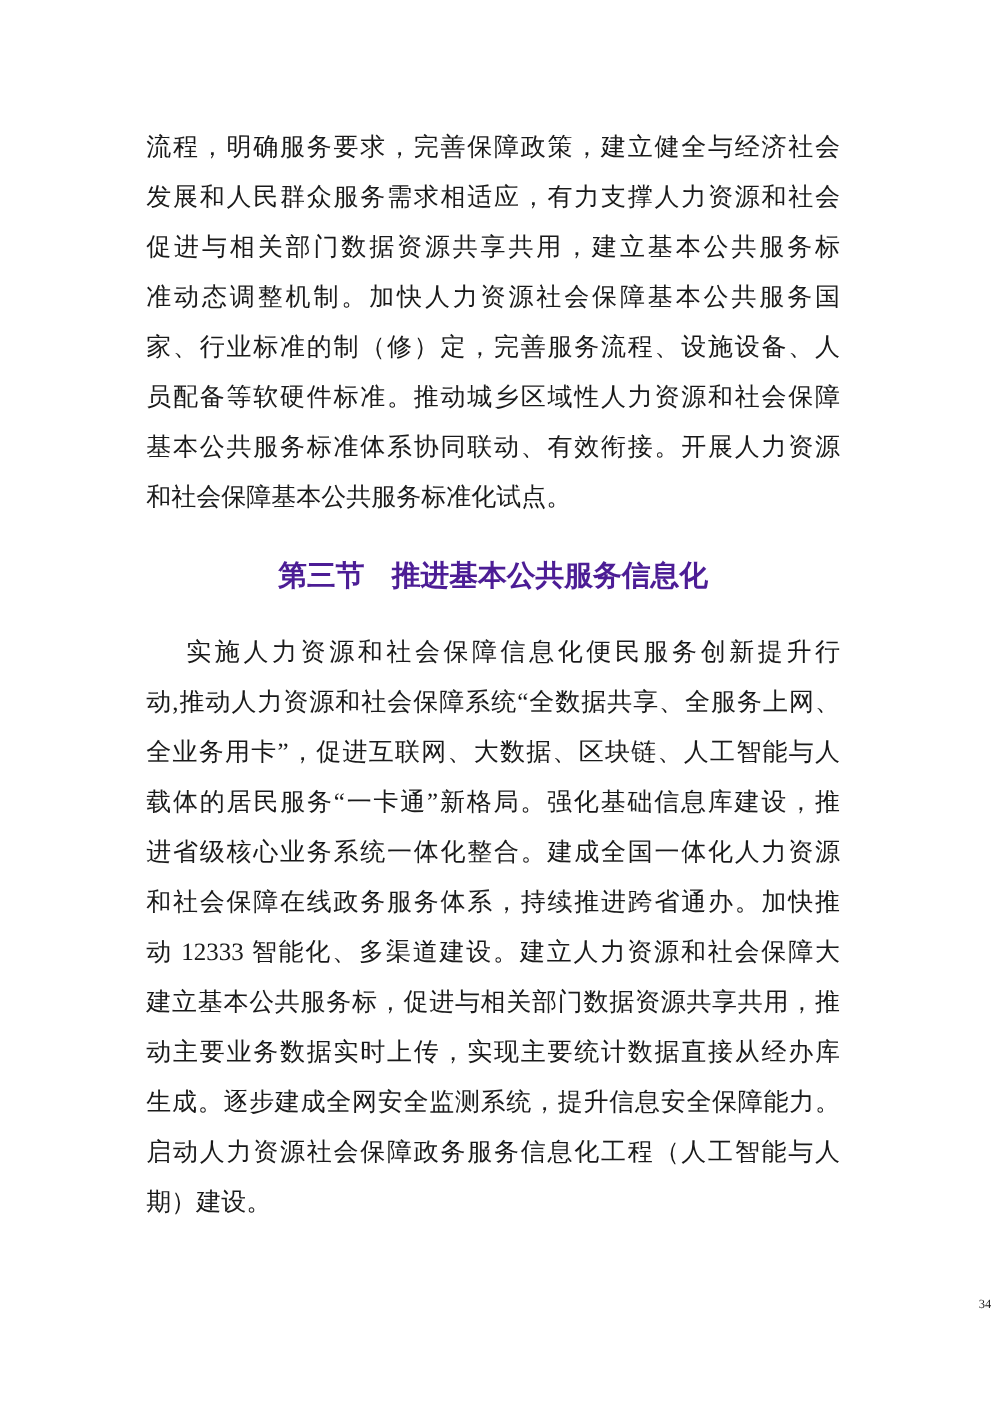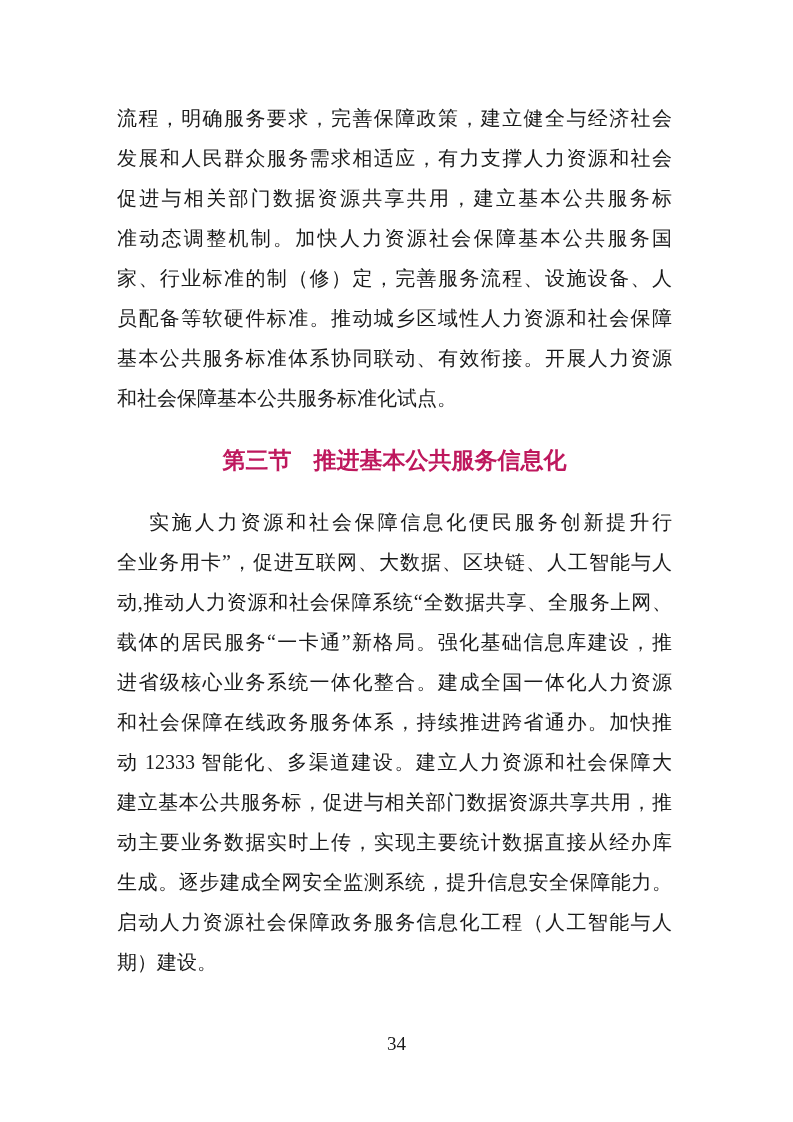--- a/index.html
+++ b/index.html
@@ -41,32 +41,32 @@
     text-indent: 32px;
   }
   .heading {
     margin: 22px 0;
     height: 40px;
     line-height: 40px;
     text-align: center;
     font-family: "Liberation Sans", "DejaVu Sans", sans-serif;
     font-weight: 700;
     font-size: 23px;
-    color: #be185d;
+    color: #4c1d95;
   }
   .heading-title {
     margin-left: 0.95em;
   }
   .page-number {
     position: absolute;
     top: 1034px;
     left: 0;
     width: 100%;
-    text-align: center;
-    font-size: 19px;
+    text-align: right;
+    font-size: 10px;
     line-height: 20px;
     color: #1a1a1a;
     font-family: "Liberation Serif", "DejaVu Serif", serif;
   }
 </style>
 </head>
 <body>
 
 <div class="page">
   <main class="content">
@@ -79,22 +79,22 @@
         <div class="line">家、行业标准的制（修）定，完善服务流程、设施设备、人</div>
         <div class="line">员配备等软硬件标准。推动城乡区域性人力资源和社会保障</div>
         <div class="line">基本公共服务标准体系协同联动、有效衔接。开展人力资源</div>
         <div class="line last">和社会保障基本公共服务标准化试点。</div>
       </div>
 
     <h2 class="heading"><span>第三节</span><span class="heading-title">推进基本公共服务信息化</span></h2>
 
     <div class="para indent">
         <div class="line">实施人力资源和社会保障信息化便民服务创新提升行</div>
+        <div class="line">动,推动人力资源和社会保障系统“全数据共享、全服务上网、</div>
         <div class="line">全业务用卡”，促进互联网、大数据、区块链、人工智能与人</div>
-        <div class="line">动,推动人力资源和社会保障系统“全数据共享、全服务上网、</div>
         <div class="line">载体的居民服务“一卡通”新格局。强化基础信息库建设，推</div>
         <div class="line">进省级核心业务系统一体化整合。建成全国一体化人力资源</div>
         <div class="line">和社会保障在线政务服务体系，持续推进跨省通办。加快推</div>
         <div class="line">动 12333 智能化、多渠道建设。建立人力资源和社会保障大</div>
         <div class="line">建立基本公共服务标，促进与相关部门数据资源共享共用，推</div>
         <div class="line">动主要业务数据实时上传，实现主要统计数据直接从经办库</div>
         <div class="line">生成。逐步建成全网安全监测系统，提升信息安全保障能力。</div>
         <div class="line">启动人力资源社会保障政务服务信息化工程（人工智能与人</div>
         <div class="line last">期）建设。</div>
       </div>

